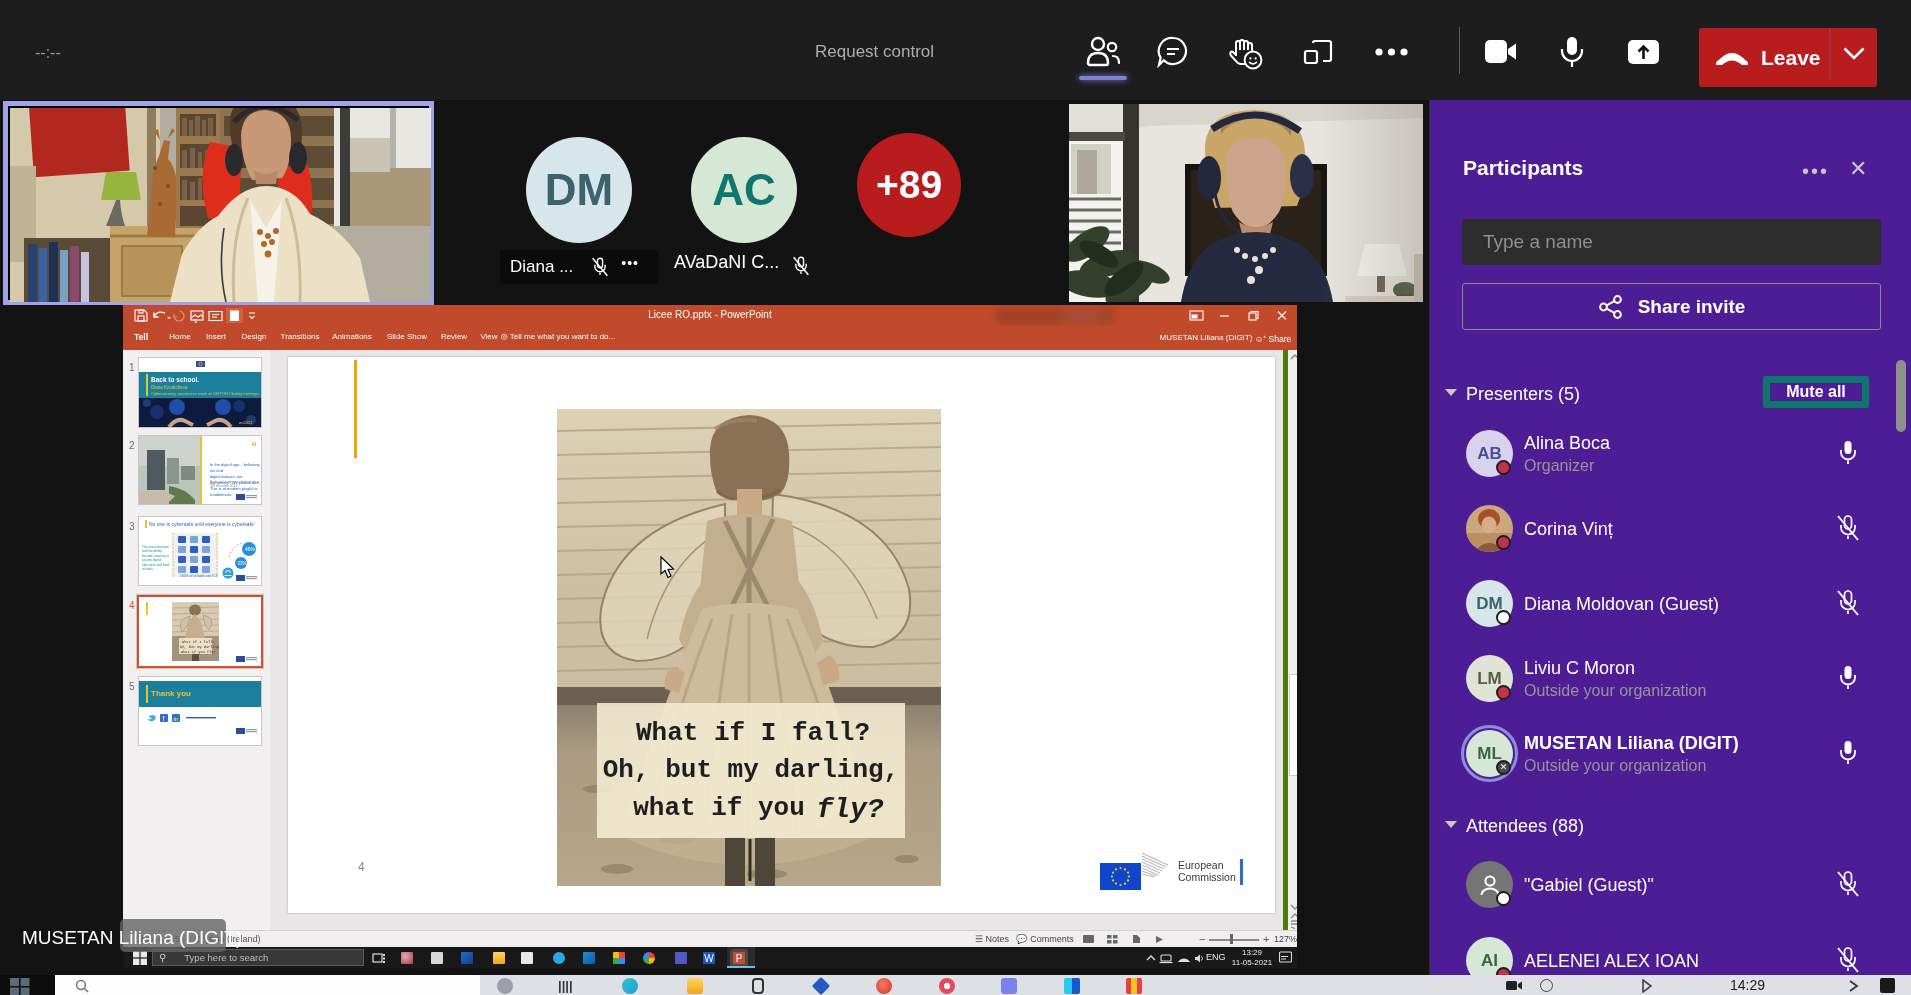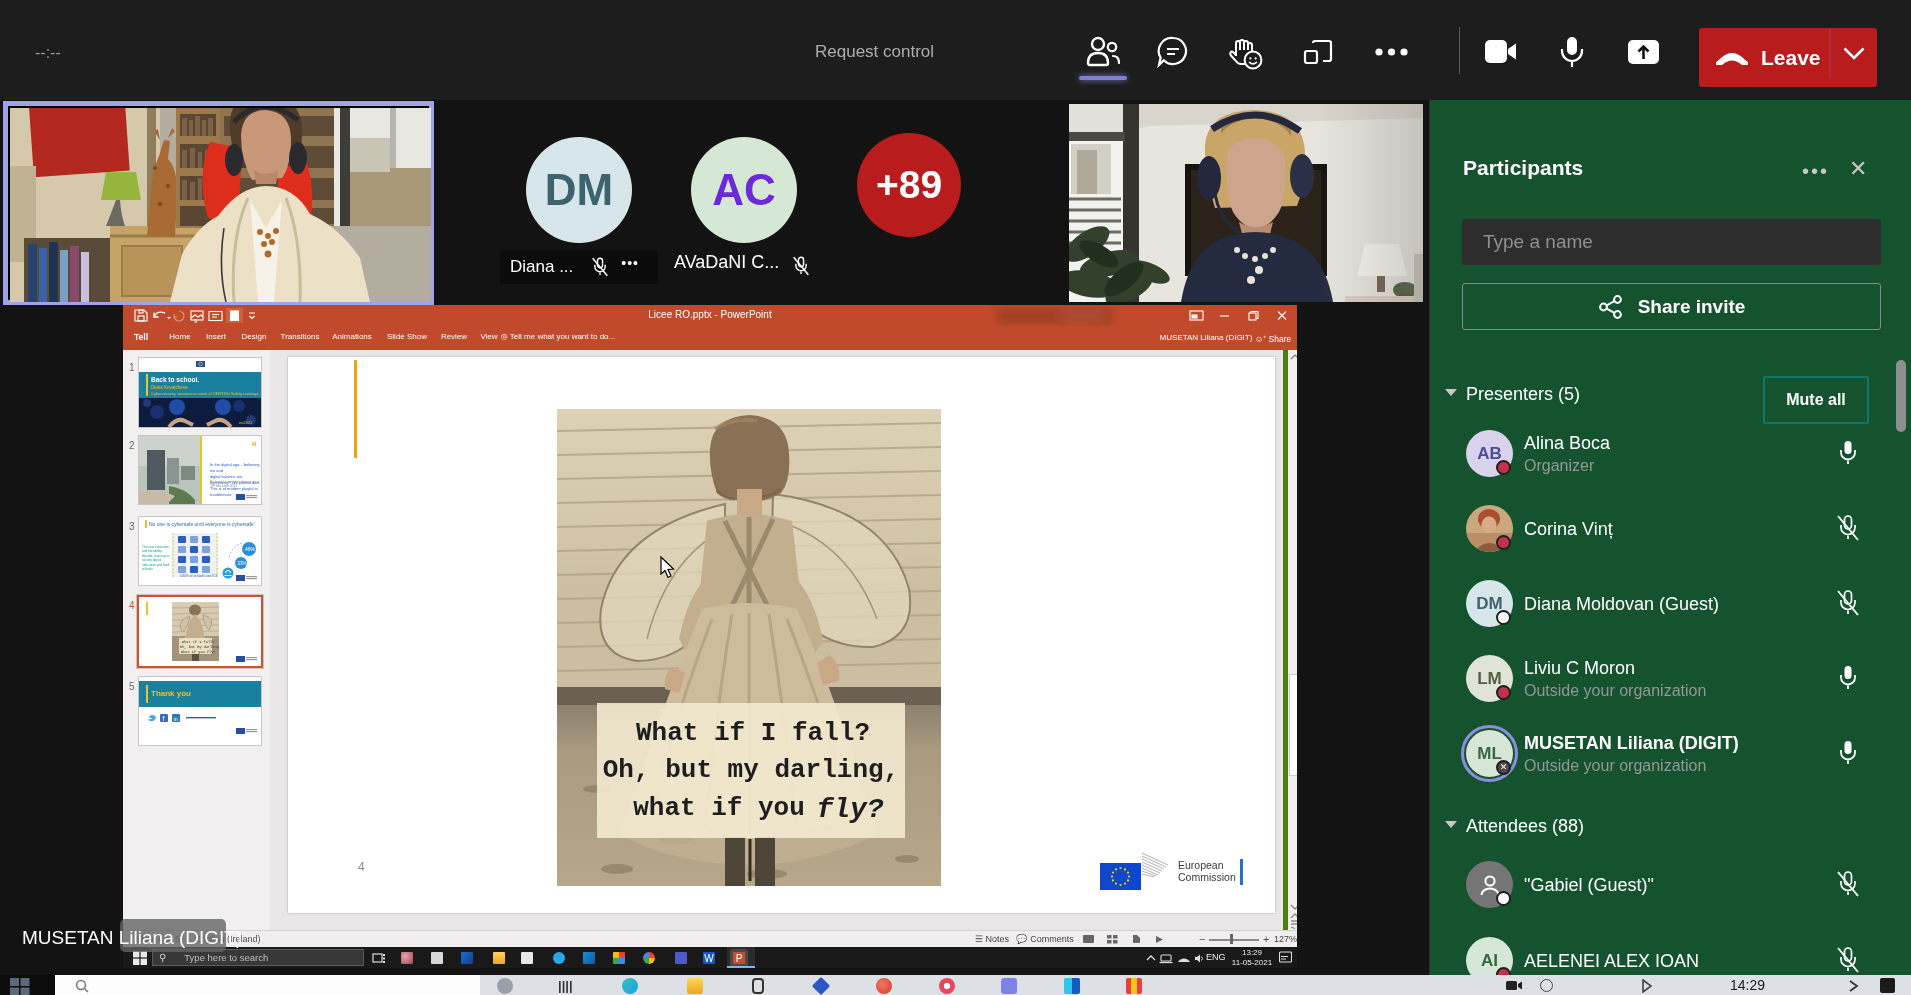--- a/index.html
+++ b/index.html
@@ -17,21 +17,21 @@
 
 #stage{left:0;top:100px;width:1429px;height:875px;background:#131313}
 
 #vid1{left:3px;top:1px;width:431px;height:204px;border:5px solid #9fa3e8;background:#000}
 #vid1 svg{position:absolute;left:2px;top:2px}
 
 #vid2{left:1069px;top:4px;width:354px;height:198px;background:#111}
 
 .pcircle{border-radius:50%;display:flex;align-items:center;justify-content:center;font-weight:bold}
 #c-dm{left:526px;top:37px;width:106px;height:106px;background:#d7e6ea;color:#3d646e;font-size:44px}
-#c-ac{left:691px;top:37px;width:106px;height:106px;background:#d5e8d6;color:#6d28d9;font-size:44px}
+#c-ac{left:691px;top:37px;width:106px;height:106px;background:#d5e8d6;color:#0f766e;font-size:44px}
 #c-89{left:857px;top:33px;width:104px;height:104px;background:#b91c1c;color:#fff;font-size:39px;font-weight:bold}
 #lbl-diana{left:500px;top:150px;width:158px;height:34px;background:rgba(10,10,10,.85);border-radius:3px;display:flex;align-items:center;color:#fff;font-size:17px}
 #lbl-ava{left:674px;top:152px;color:#fff;font-size:18px}
 
 #musetan-box{left:120px;top:919px;width:106px;height:33px;background:rgba(100,100,100,.8);border-radius:5px;z-index:5}
 #musetan-txt{left:22px;top:927px;color:#fff;font-size:19px;white-space:nowrap;z-index:6}
 
 #share{left:123px;top:305px;width:1174px;height:663px;background:#4d7c0f;overflow:hidden}
 #pp-title{position:absolute;left:0;top:0;width:1174px;height:21px;background:#c04a2b}
 #pp-tabs{position:absolute;left:0;top:21px;width:1174px;height:24px;background:#c04a2b}
@@ -39,29 +39,29 @@
 .ptab{position:absolute;top:6px;color:#fff;font-size:8px;white-space:nowrap;transform:translateX(-50%)}
 .thumbnum{position:absolute;left:6px;font-size:10px;color:#6a6a6a}
 .thumb{position:absolute;left:16px;width:122px;background:#fff;box-shadow:0 0 0 1px #c6c4c4}
 #pp-canvas{position:absolute;left:147px;top:45px;width:1013px;height:580px;background:#e8e6e7}
 #pp-slide{position:absolute;left:18px;top:7px;width:987px;height:556px;background:#fff;box-shadow:0 0 2px rgba(0,0,0,.3)}
 #pp-scroll{position:absolute;left:1165px;top:45px;width:13px;height:580px;background:#f0eeee}
 #pp-status{position:absolute;left:0;top:625px;width:1174px;height:17px;background:#f0eeee;border-top:1px solid #d3d1d1}
 #pp-taskbar{position:absolute;left:0;top:642px;width:1174px;height:21px;background:#191919}
 .tico{position:absolute;top:5px;width:12px;height:12px;border-radius:1px}
 
-#panel{left:1429px;top:100px;width:482px;height:875px;background:#14532d;border-left:1px solid #2e2e2e}
+#panel{left:1429px;top:100px;width:482px;height:875px;background:#4c1d95;border-left:1px solid #2e2e2e}
 #p-title{position:absolute;left:33px;top:56px;color:#fff;font-size:21px;font-weight:bold}
 #p-dots{position:absolute;left:372px;top:60px;color:#c8c8c8;font-size:20px;letter-spacing:2px}
 #p-close{position:absolute;left:419px;top:56px;color:#c8c8c8;font-size:22px;font-weight:normal}
 #p-input{position:absolute;left:32px;top:119px;width:419px;height:46px;background:#2e2d2d;border-radius:3px;color:#8f8f8f;font-size:19px;line-height:46px;padding-left:21px}
 #p-share{position:absolute;left:32px;top:183px;width:419px;height:47px;border:1px solid #8a8a8a;border-radius:3px;display:flex;align-items:center;justify-content:center;color:#fff;font-size:19px;font-weight:bold}
 #p-scrollbar{position:absolute;left:466px;top:260px;width:10px;height:72px;background:#8f8f8f;border-radius:5px}
 .sect-hdr{position:absolute;color:#fff;font-size:18px}
-#muteall{position:absolute;left:333px;top:276px;width:106px;height:48px;border:2px solid #0f766e;border-radius:2px;color:#fff;font-size:16px;font-weight:bold;display:flex;align-items:center;justify-content:center}
+#muteall{position:absolute;left:333px;top:276px;width:106px;height:32px;border:7px solid #0f766e;border-radius:2px;color:#fff;font-size:16px;font-weight:bold;display:flex;align-items:center;justify-content:center}
 .prow{position:absolute;left:0;width:482px;height:75px}
 .pavat{position:absolute;left:36px;top:14px;width:47px;height:47px;border-radius:50%;display:flex;align-items:center;justify-content:center;font-size:17px;font-weight:bold}
 .pname{position:absolute;left:94px;color:#fff;font-size:18px;white-space:nowrap}
 .psub{position:absolute;left:94px;color:#969696;font-size:16px;white-space:nowrap}
 .pmic{position:absolute;left:403px;top:22px;width:30px;height:30px}
 .pdot{position:absolute;left:66px;top:44px;width:15px;height:15px;border-radius:50%;border:2px solid #1f1f1f}
 
 #hostbar{left:0;top:975px;width:1911px;height:20px;background:#dde1e6}
 #host-black{position:absolute;left:0;top:0;width:55px;height:20px;background:#0c0c0c}
 #host-search{position:absolute;left:55px;top:0;width:425px;height:20px;background:#fdfdfd}

